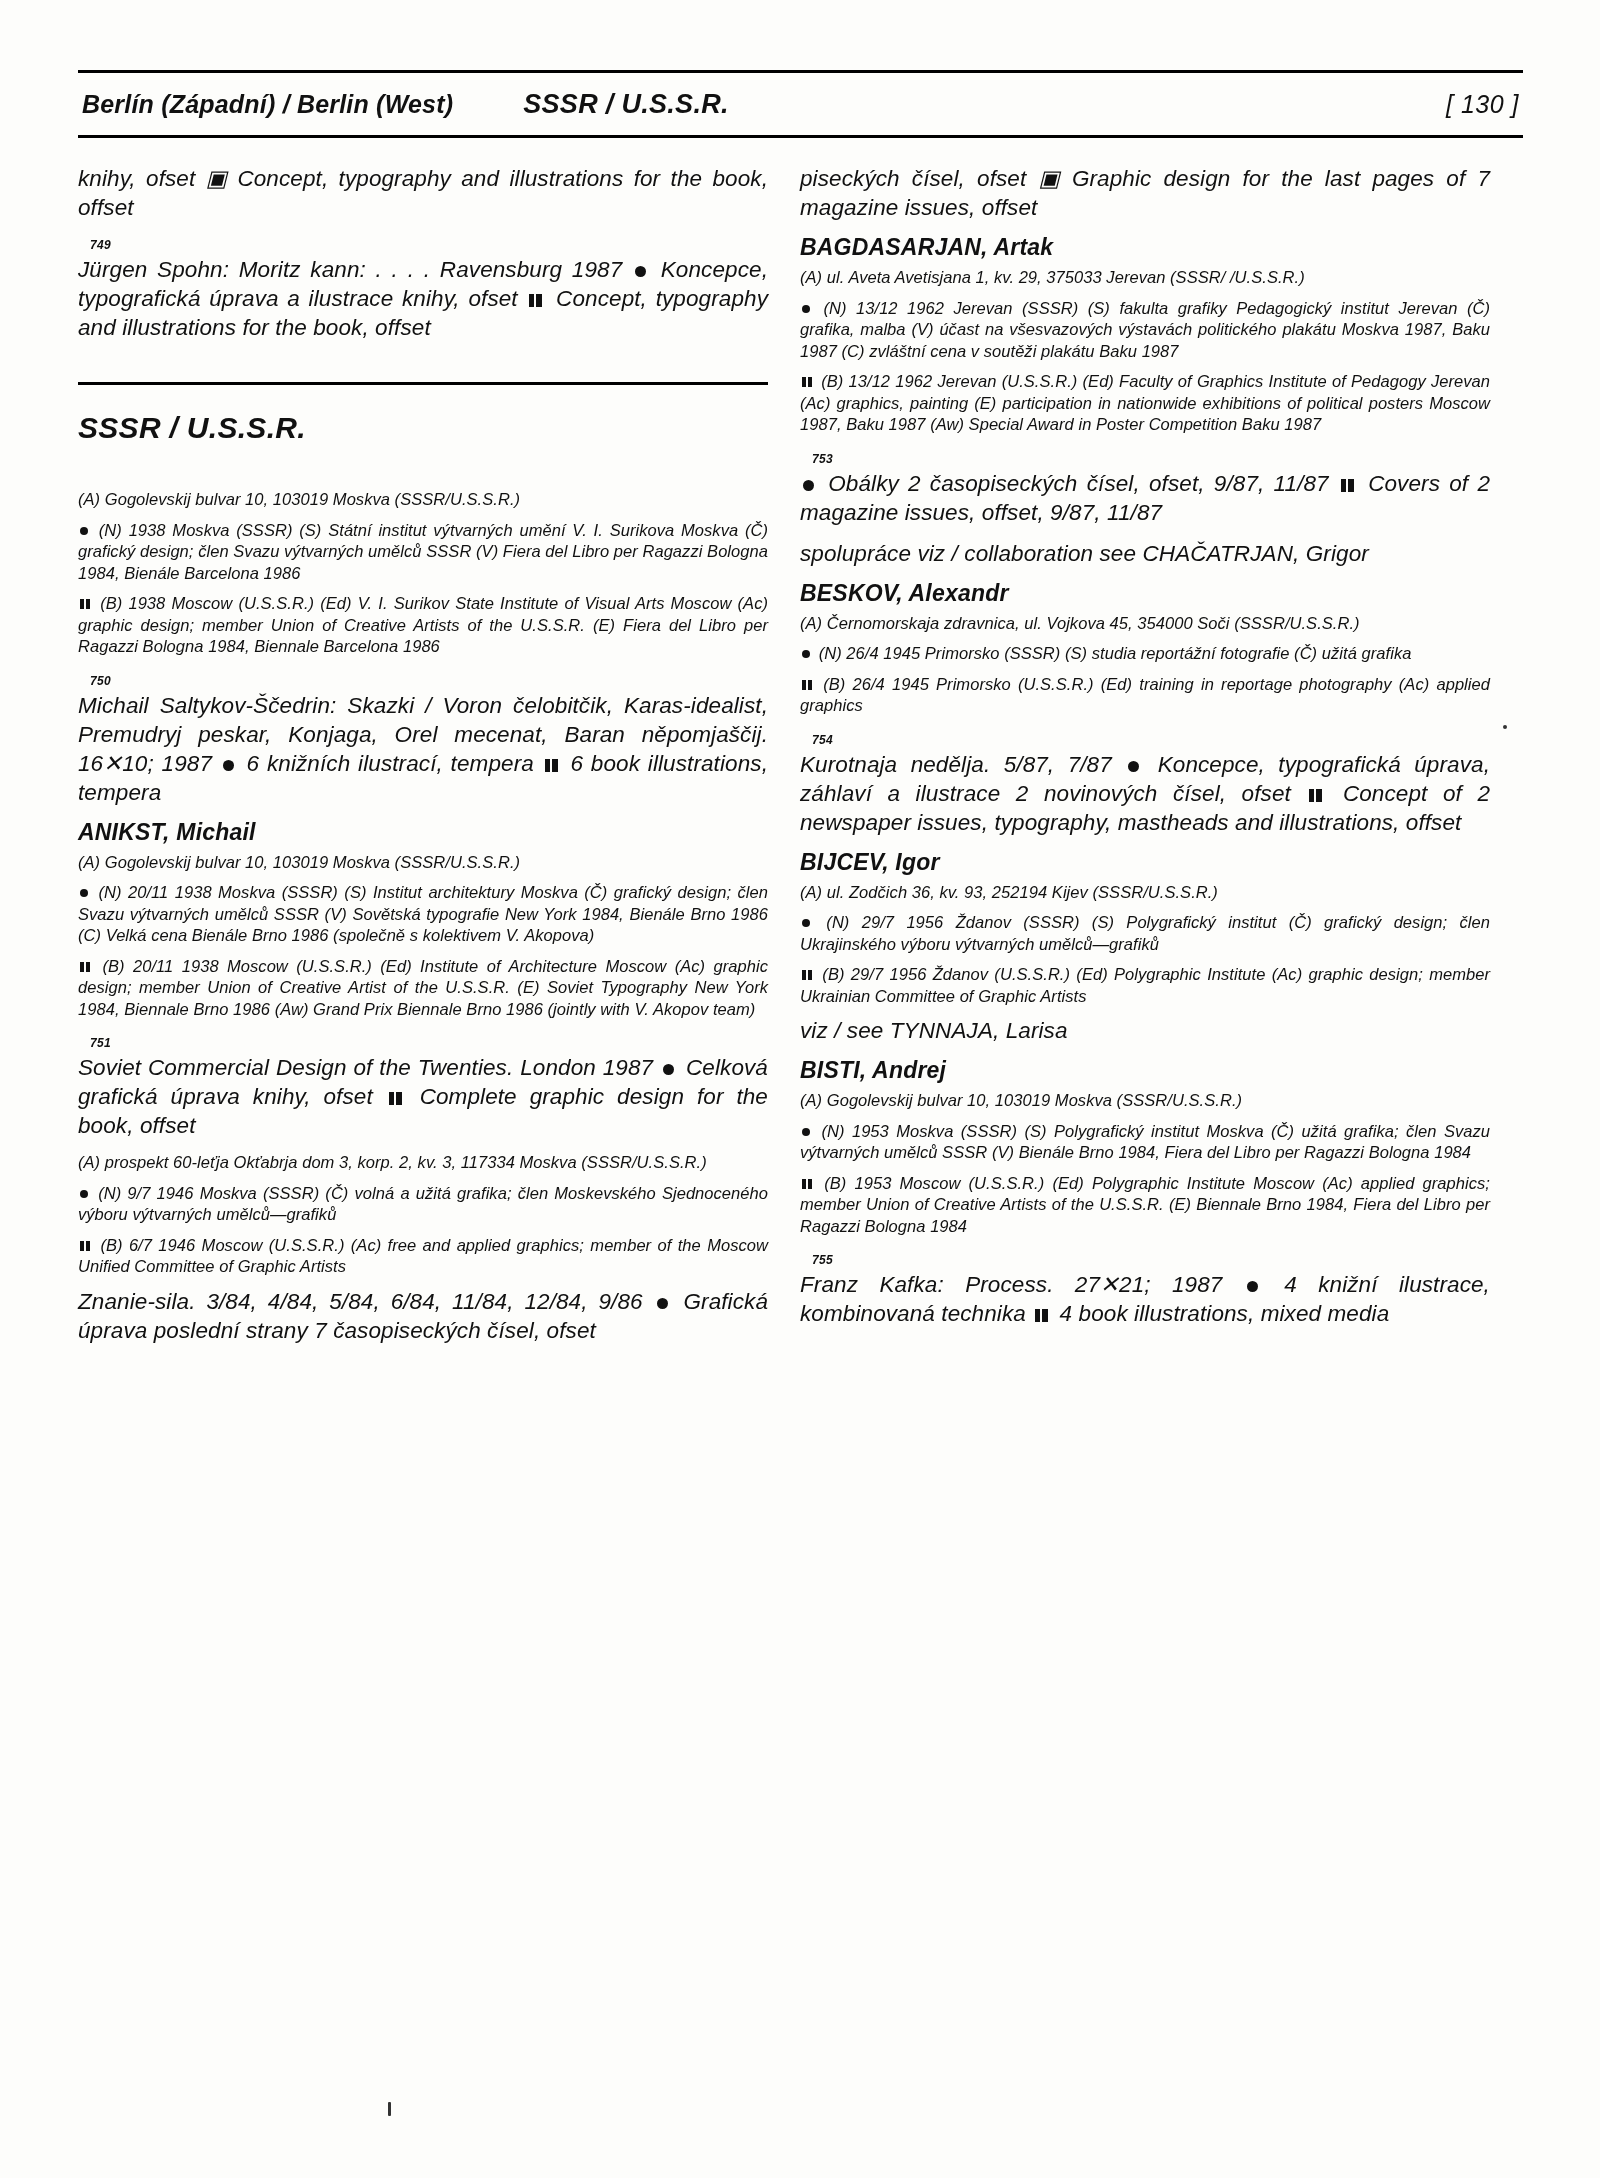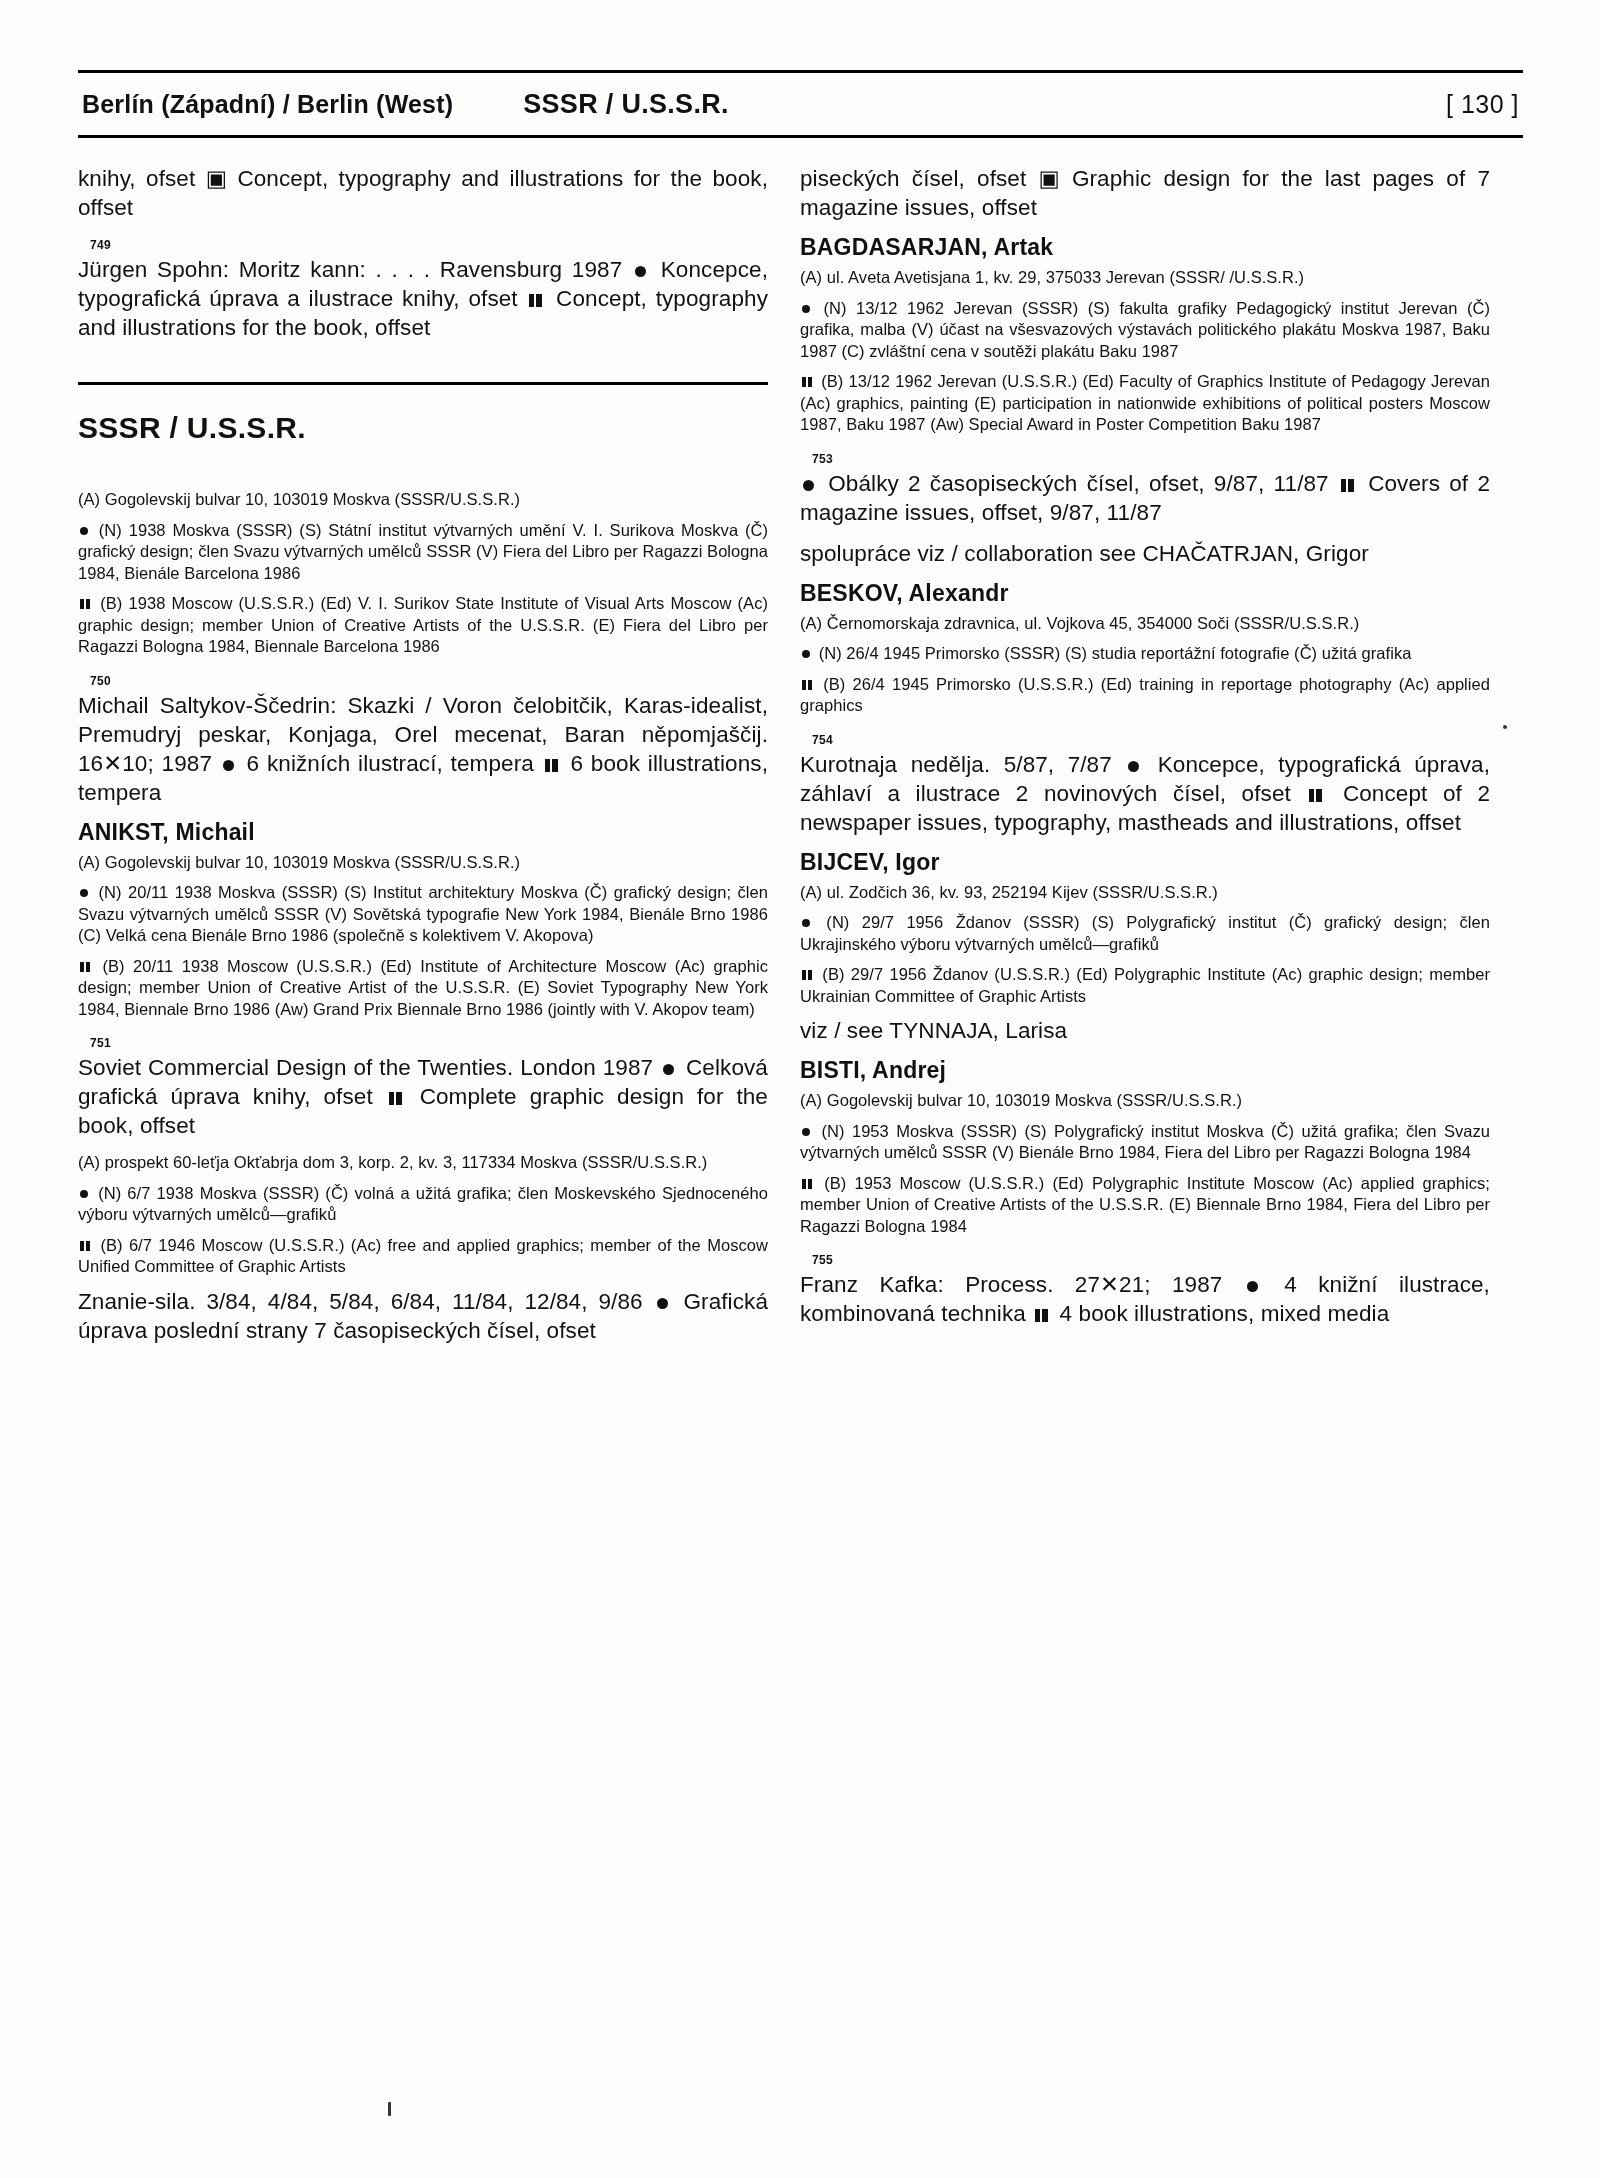--- a/index.html
+++ b/index.html
@@ -20,20 +20,21 @@
     width: 1600px;
     height: 2178px;
     background: #fdfdfb;
   }
   .sheet {
     position: absolute;
     left: 78px;
     top: 70px;
     width: 1445px;
     height: 2050px;
+    font-style: italic;
   }
   
   .header {
     position: relative;
     height: 62px;
     border-top: 3px solid #000;
     border-bottom: 3px solid #000;
     margin-bottom: 26px;
   }
   .header-inner {
@@ -228,21 +229,21 @@
           <span>Soviet Commercial Design of the Twenties. London 1987</span>
           <span class="dot"></span>
           <span>Celková grafická úprava knihy, ofset</span>
           <span class="sq"></span>
           <span>Complete graphic design for the book, offset</span>
         </p>
 
         <p class="small">(A)  prospekt 60-leťja Okťabrja dom 3, korp. 2, kv. 3, 117334 Moskva (SSSR/U.S.S.R.)</p>
         <p class="small">
           <span class="dot-sm"></span>
-          <span>(N)  6/7 1938 Moskva (SSSR)   (Č)  volná a užitá grafika; člen Moskevského Sjednoceného výboru výtvarných umělců—grafiků</span>
+          <span>(N)  9/7 1946 Moskva (SSSR)   (Č)  volná a užitá grafika; člen Moskevského Sjednoceného výboru výtvarných umělců—grafiků</span>
         </p>
         <p class="small">
           <span class="sq-sm"></span>
           <span>(B)  6/7 1946 Moscow (U.S.S.R.)   (Ac)  free and applied graphics; member of the Moscow Unified Committee of Graphic Artists</span>
         </p>
 
         <p class="body-text">
           <span>Znanie-sila. 3/84, 4/84, 5/84, 6/84, 11/84, 12/84, 9/86</span>
           <span class="dot"></span>
           <span>Grafická úprava poslední strany 7 časopiseckých čísel, ofset</span>

